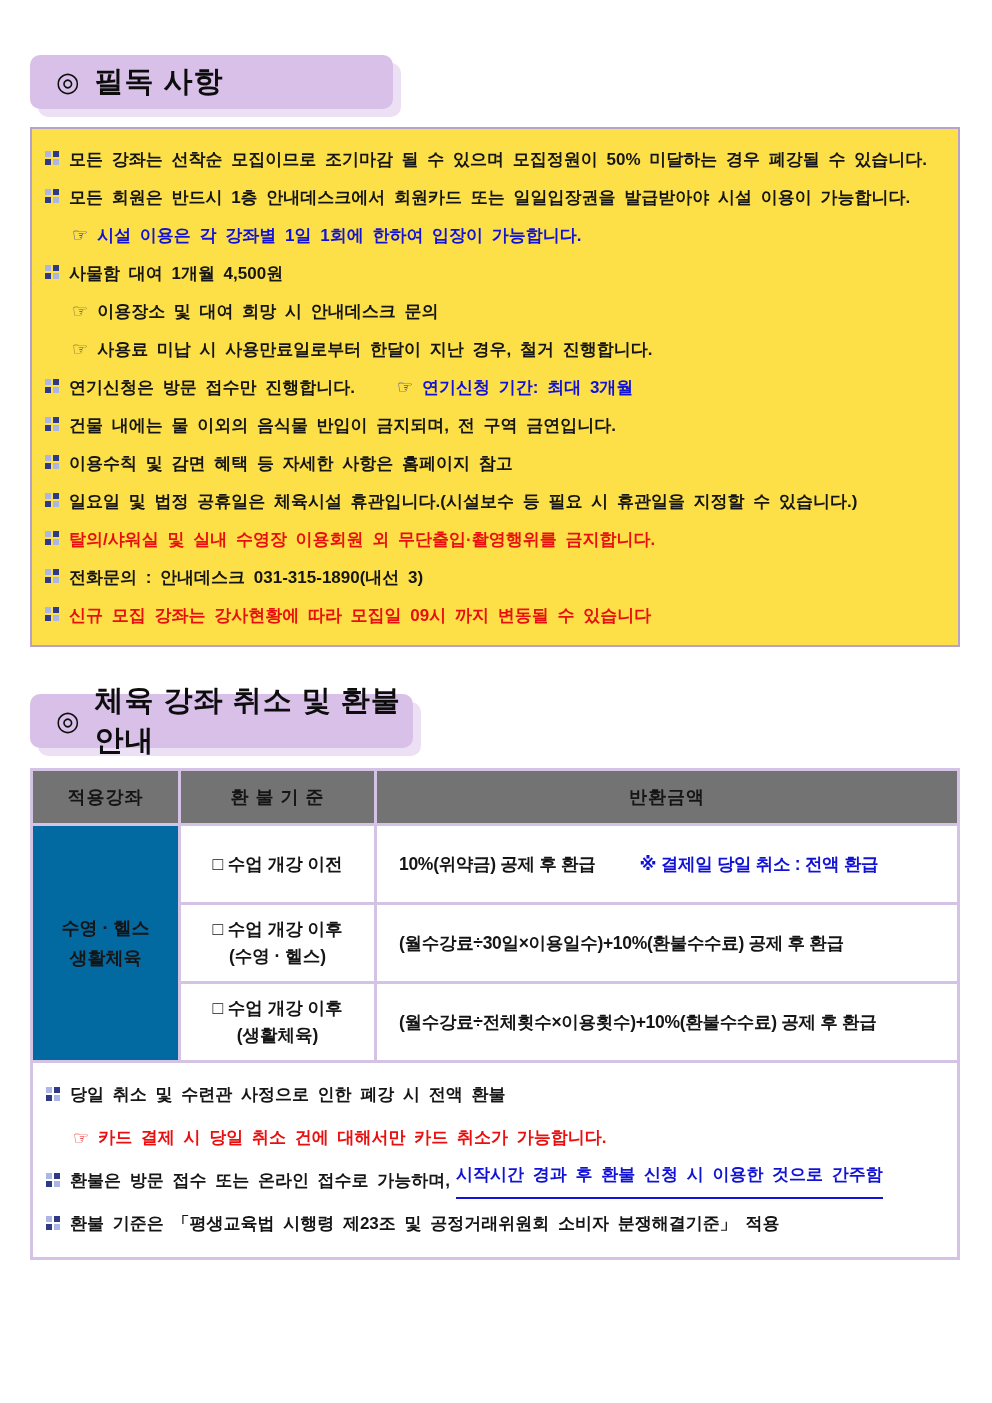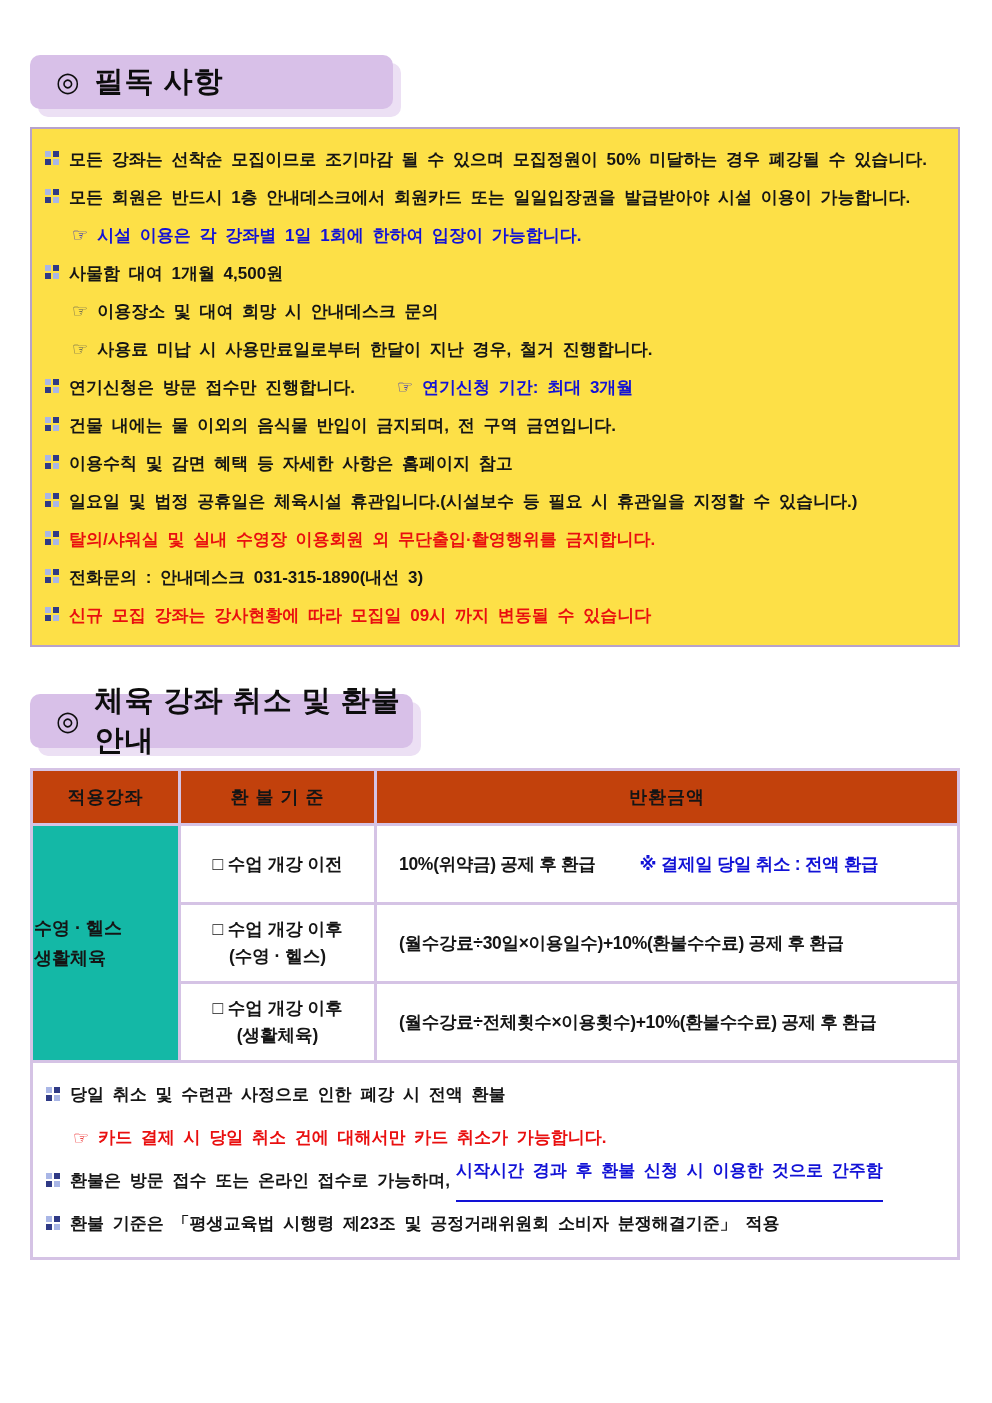--- a/index.html
+++ b/index.html
@@ -29,37 +29,37 @@
     padding-left:13px;font-size:17px;word-spacing:4px;white-space:nowrap;
   }
   .line.indent{padding-left:40px;}
   .blue{color:#1212d6;}
   .red{color:#e90f0f;}
   .hand{font-weight:400;margin-right:9px;font-size:18px;color:#555;}
   .blue .hand,.hand.blue{color:#1212d6;}
   .hand.red{color:#e90f0f;}
   .tail-gap{display:inline-block;width:42px;}
   .u-blue{
-    color:#1212d6;border-bottom:2px solid #1212d6;padding-bottom:18px;margin-left:6px;
+    color:#1212d6;border-bottom:2px solid #1212d6;padding-bottom:11px;margin-left:6px;
   }
   
   .dots{
     display:inline-grid;grid-template-columns:6px 6px;grid-gap:2px;
     margin-right:10px;flex:0 0 auto;transform:translateY(-1px);
   }
   .dots i{width:6px;height:6px;display:block;}
   .dots .lt{background:#a9b6e6;}
   .dots .dk{background:#2f3a86;}
   
   .tbl-wrap{margin:20px 32px 0 30px;}
   table{border-collapse:collapse;width:100%;table-layout:fixed;}
   td,th{border:3px solid #d5c3e5;font-size:17.5px;}
-  th{background:#c2410c;height:50px;font-size:18px;letter-spacing:1px;}
+  th{background:#737373;height:50px;font-size:18px;letter-spacing:1px;}
   col.c1{width:148px;}col.c2{width:196px;}
-  .group-cell{background:#14b8a6;text-align:left;font-size:18px;line-height:30px;}
+  .group-cell{background:#0369a1;text-align:center;font-size:18px;line-height:30px;}
   .basis-cell{text-align:center;height:74px;line-height:27px;font-size:17.5px;}
   .refund-cell{padding-left:22px;letter-spacing:-0.3px;white-space:nowrap;}
   .refund-note{margin-left:44px;}
   
   .tbl-notes{
     border:3px solid #d5c3e5;border-top:none;
     padding:10px 0 12px 0;background:#ffffff;
   }
   .tbl-notes .line{height:43px;}
 </style>

